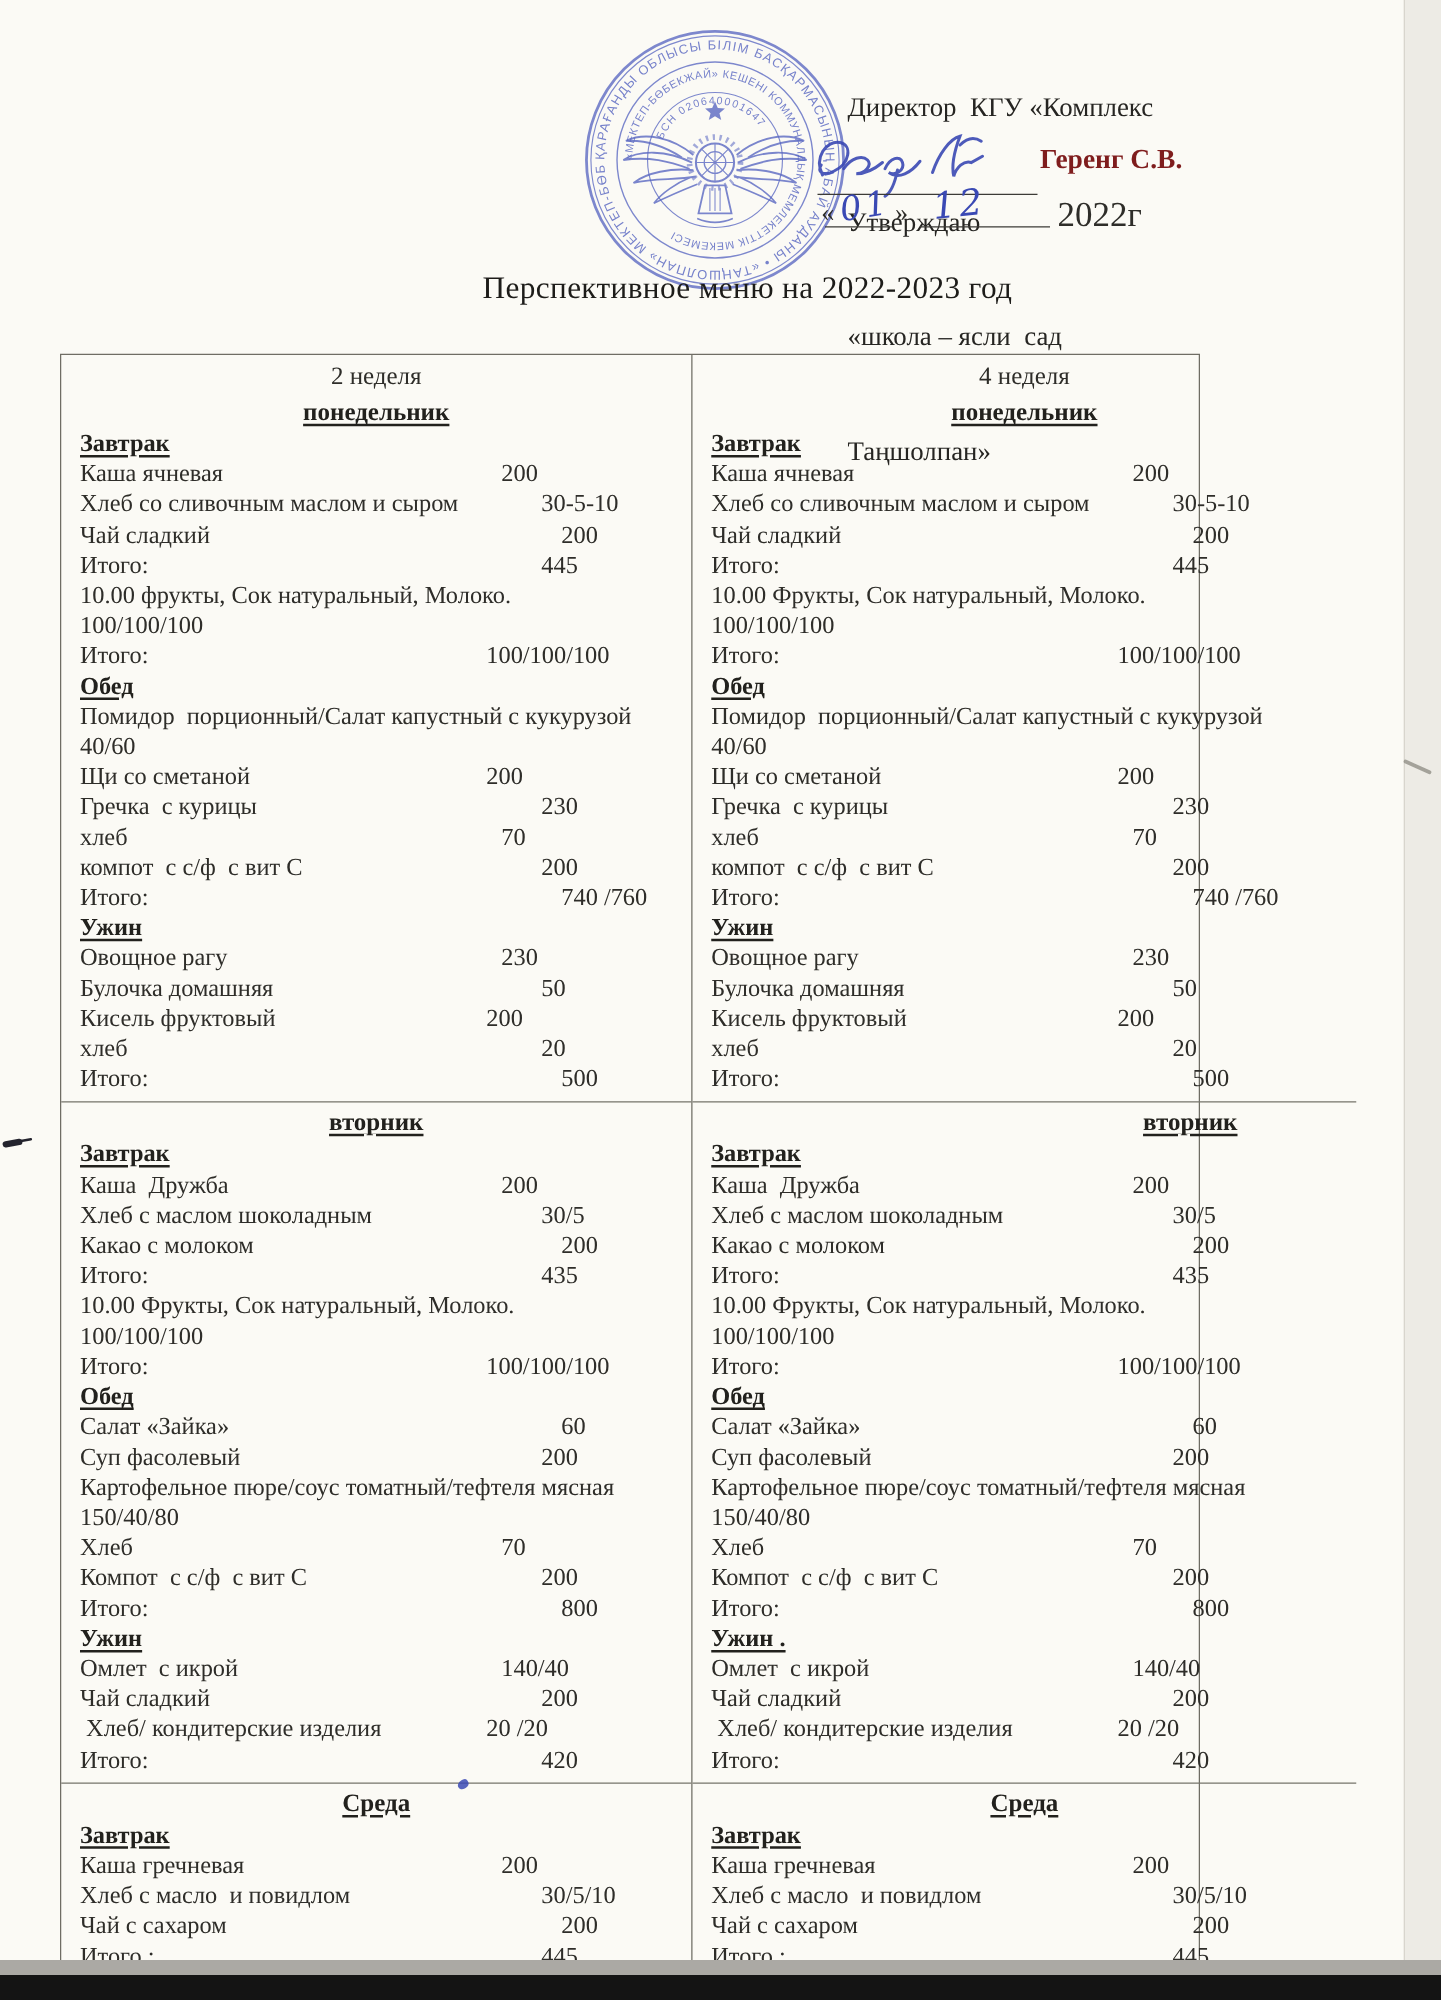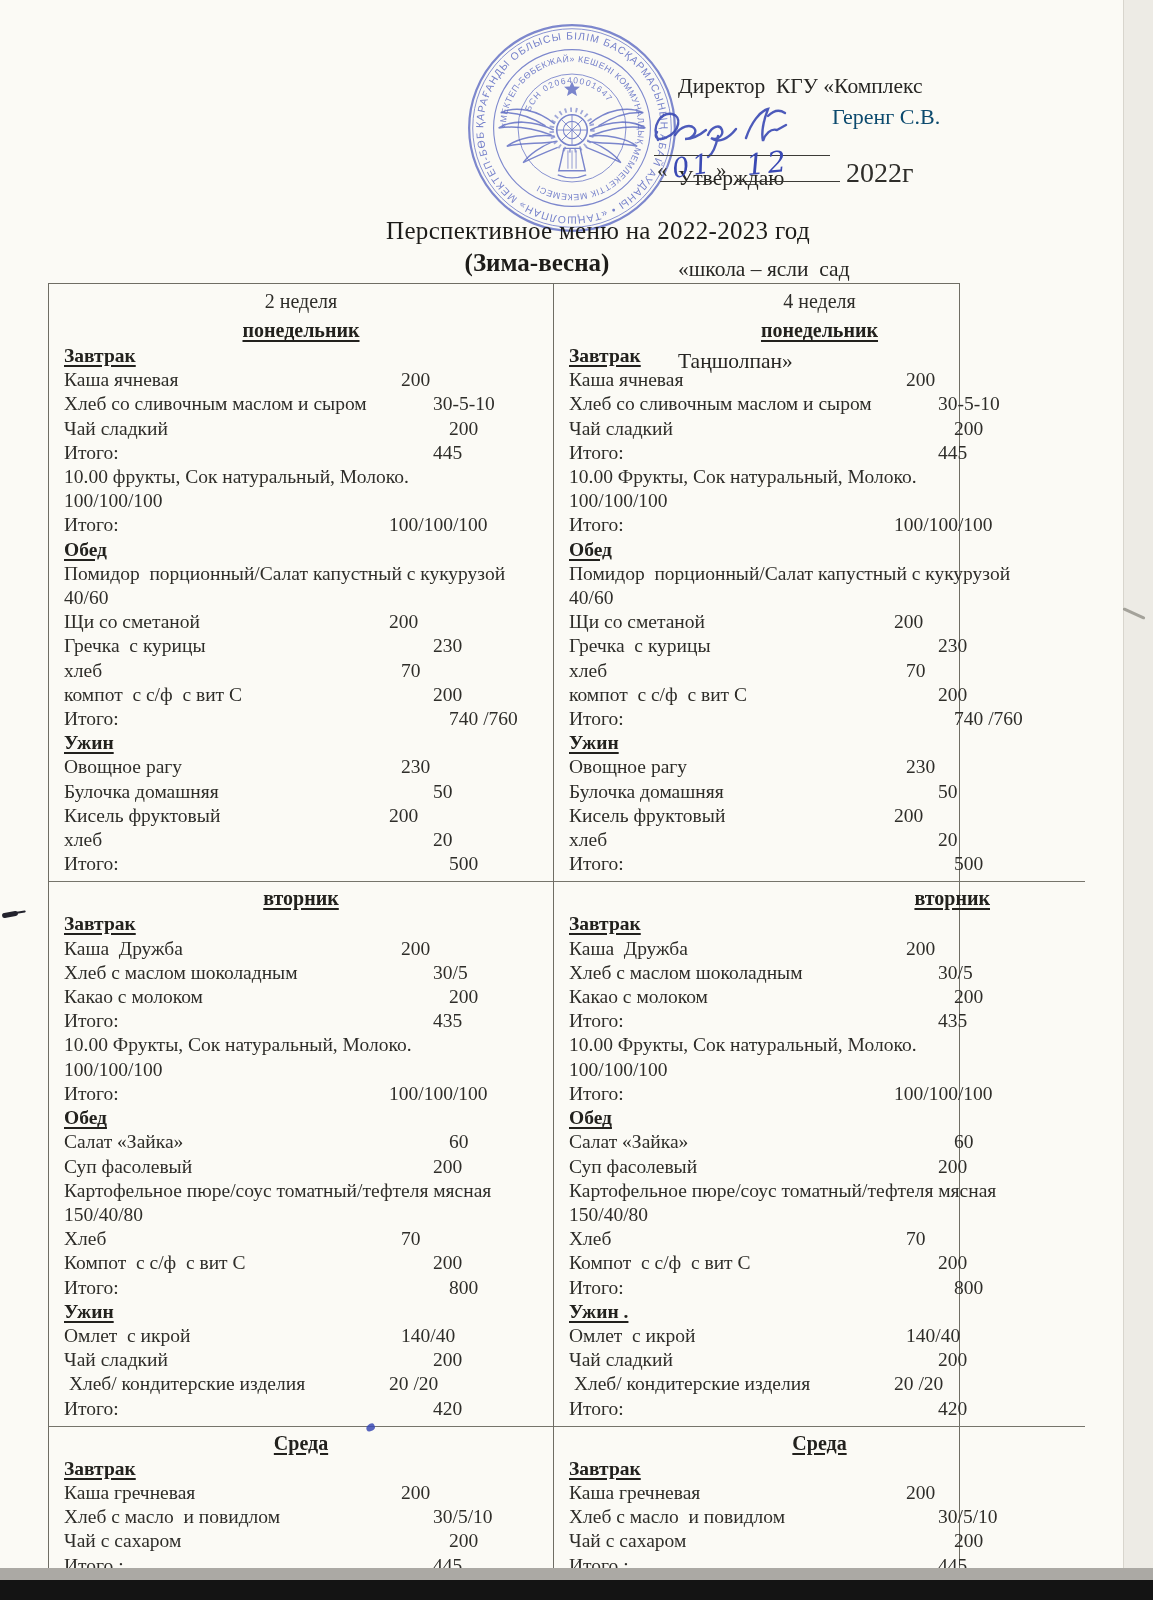--- a/index.html
+++ b/index.html
@@ -19,21 +19,21 @@
   .ink-dash::after { content:""; position:absolute; left:14px; top:1px; width:10px; height:2px;
     background:#23232d; border-radius:2px; }
   .ink-fleck { position:absolute; left:366px; top:1424px; width:9px; height:7px;
     background:#3a49b4; border-radius:60% 40% 50% 50%; transform:rotate(-28deg); opacity:.85; }
   .scratch { position:absolute; left:1122px; top:612px; width:24px; height:3px;
     background:#85837b; transform:rotate(24deg); border-radius:2px; opacity:.7; }
 
   
   .approval { position:absolute; left:678px; top:10px; font-size:21.5px;
     line-height:30.5px; white-space:pre; color:#262522; }
-  .sig-name { position:absolute; left:832px; top:104px; font-size:22px; color:#0c4a6e; }
+  .sig-name { position:absolute; left:832px; top:114px; font-size:22px; color:#7f1d1d;font-weight:bold; }
   .sig-underline { position:absolute; left:654px; top:155px; width:176px; border-top:1.6px solid #3c3b37; }
   .signature-svg { position:absolute; left:648px; top:104px; }
   .dq1 { position:absolute; left:657px; top:158px; font-size:21px; }
   .dq2 { position:absolute; left:716px; top:158px; font-size:21px; }
   .dline1 { position:absolute; left:660px; top:181px; width:54px; border-top:1.6px solid #3c3b37; }
   .dline2 { position:absolute; left:736px; top:181px; width:104px; border-top:1.6px solid #3c3b37; }
   .year { position:absolute; left:846px; top:157px; font-size:28px; }
   .hand { position:absolute; font-family:"DejaVu Serif", serif; font-style:italic;
     color:#3a49b4; font-size:27px; letter-spacing:3px; }
   .hand-day   { left:672px; top:150px; transform:rotate(-9deg); }
@@ -131,21 +131,20 @@
 
   <span class="dq1">«</span>
   <span class="hand hand-day">01</span>
   <span class="dq2">»</span>
   <div class="dline1"></div>
   <span class="hand hand-month">12</span>
   <div class="dline2"></div>
   <span class="year">2022г</span>
 
   <div class="title1">Перспективное меню на 2022-2023 год</div>
-  <div class="title2">(Зима-весна)</div>
 
   <div class="menu">
       <div class="col">
         <div class="week-h">2 неделя</div>
         <section class="day" id="col0-day0">
           <div class="day-h"><span class="u">понедельник</span></div>
           <div class="line meal-h"><span class="u">Завтрак</span></div>
           <div class="line"><span class="lab">Каша ячневая</span><span class="val">200</span></div>
           <div class="line"><span class="lab">Хлеб со сливочным маслом и сыром</span><span class="val">30-5-10</span></div>
           <div class="line"><span class="lab">Чай сладкий</span><span class="val">200</span></div>

